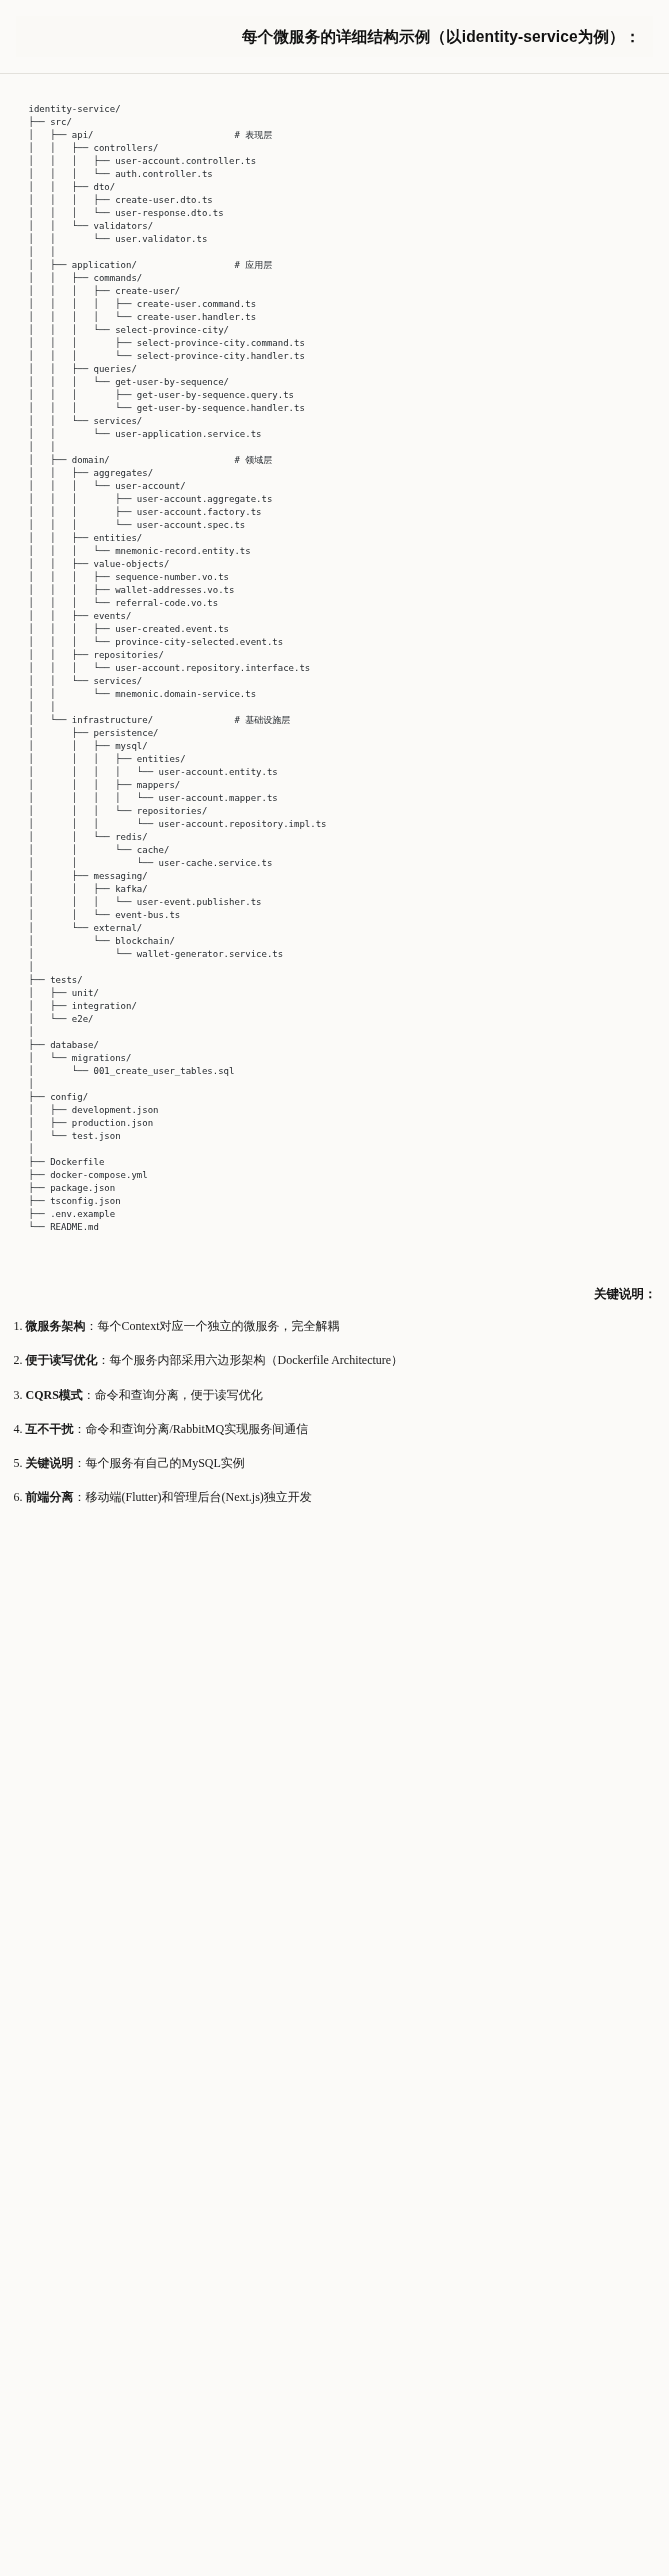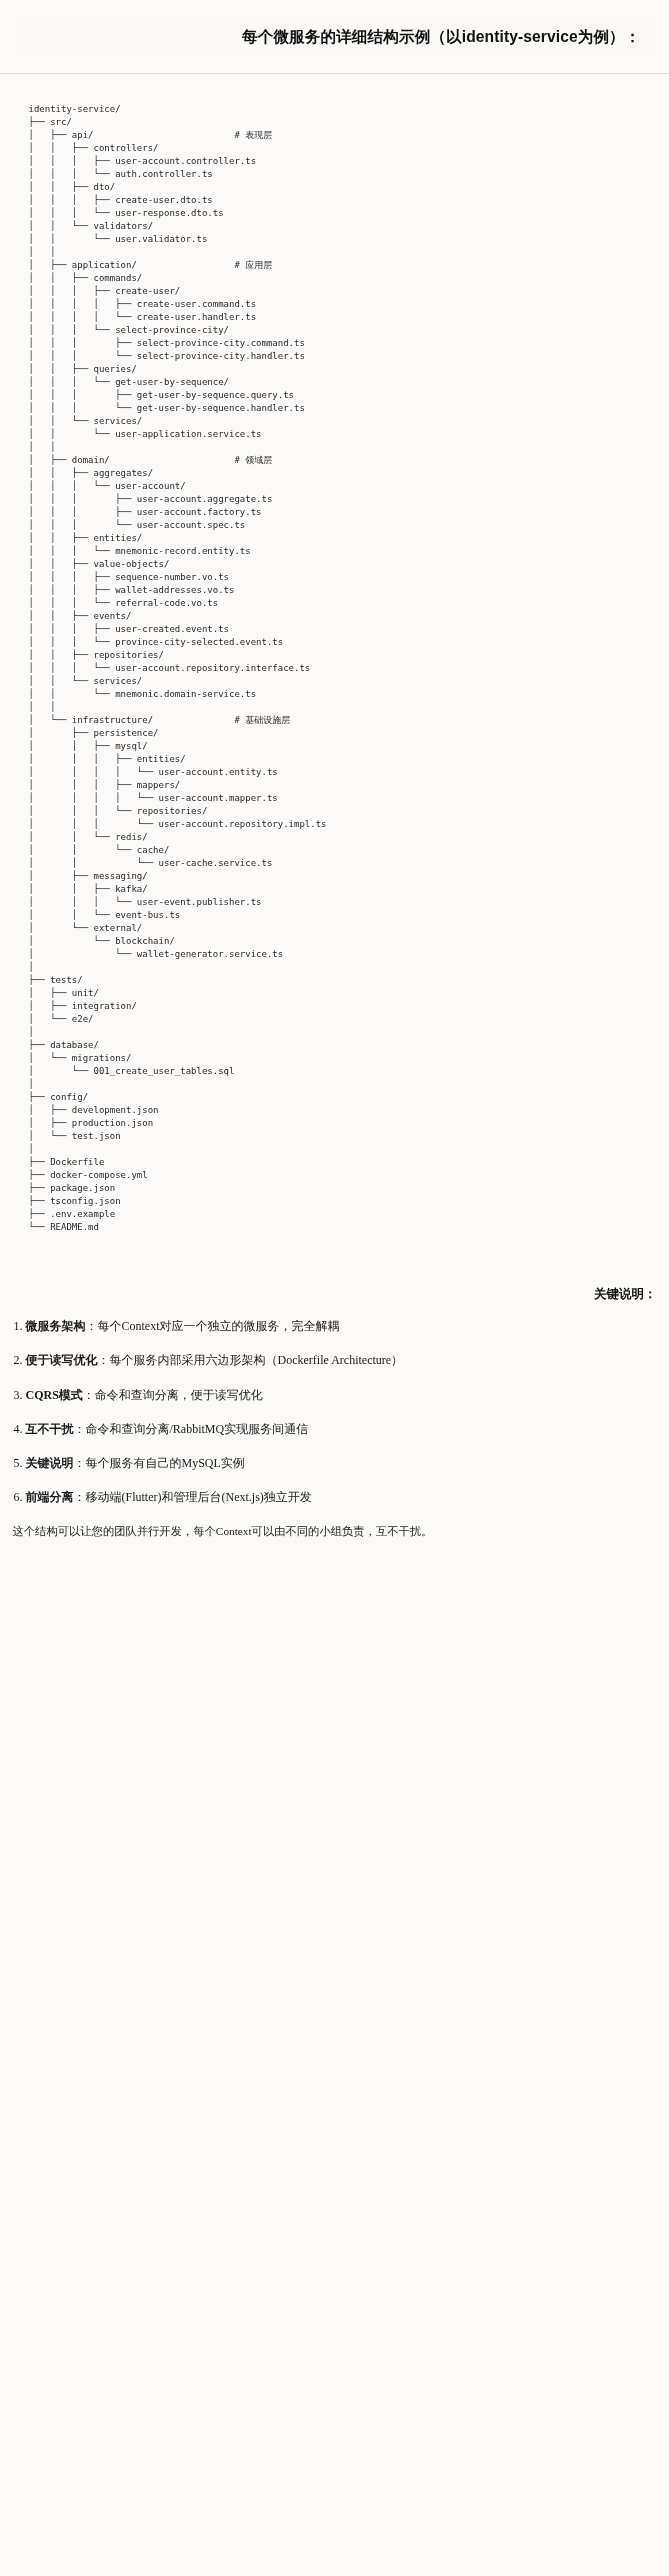--- a/index.html
+++ b/index.html
@@ -195,17 +195,16 @@
 
     <ol class="note-list">
       <li><span class="term">微服务架构</span><span>：每个Context对应一个独立的微服务，完全解耦</span></li>
       <li><span class="term">便于读写优化</span><span>：每个服务内部采用六边形架构（Dockerfile Architecture）</span></li>
       <li><span class="term">CQRS模式</span><span>：命令和查询分离，便于读写优化</span></li>
       <li><span class="term">互不干扰</span><span>：命令和查询分离/RabbitMQ实现服务间通信</span></li>
       <li><span class="term">关键说明</span><span>：每个服务有自己的MySQL实例</span></li>
       <li><span class="term">前端分离</span><span>：移动端(Flutter)和管理后台(Next.js)独立开发</span></li>
     </ol>
 
-    <p class="closing">这个结构可以让您的团队并行开发，每个Context可以由不同的小组负责，互不干扰。</p>
   </div>
 
 </div>
 
 
 </body></html>

